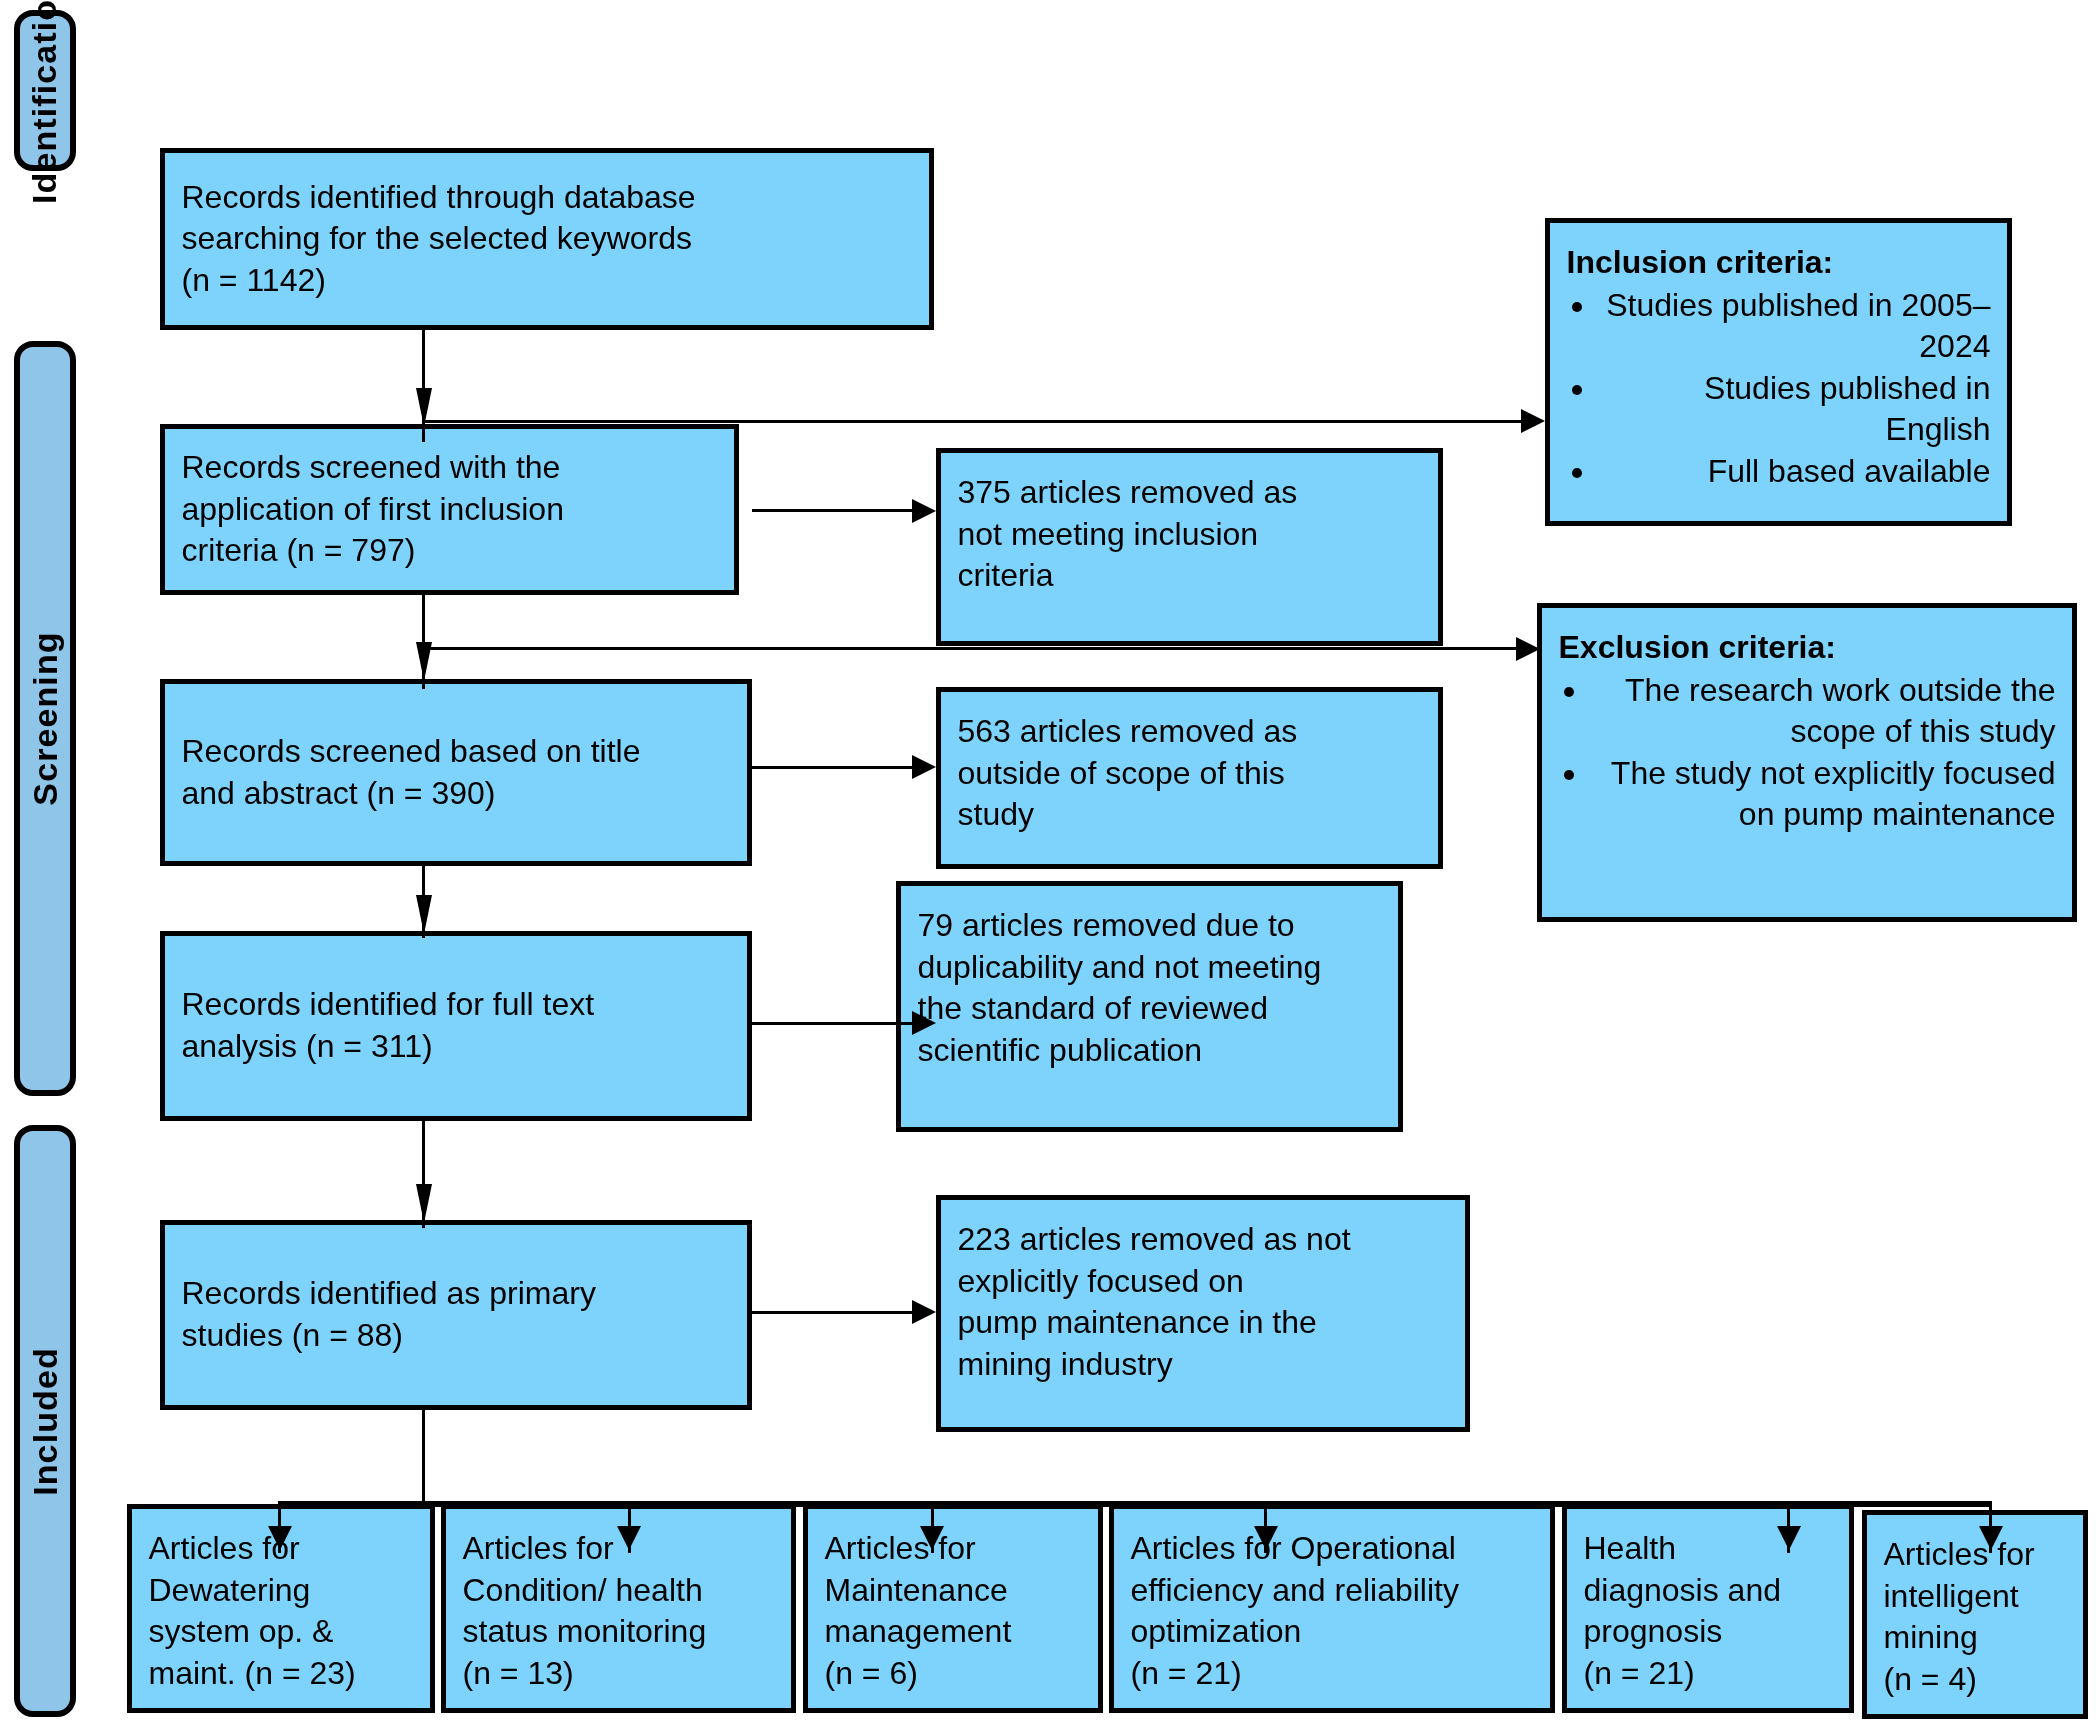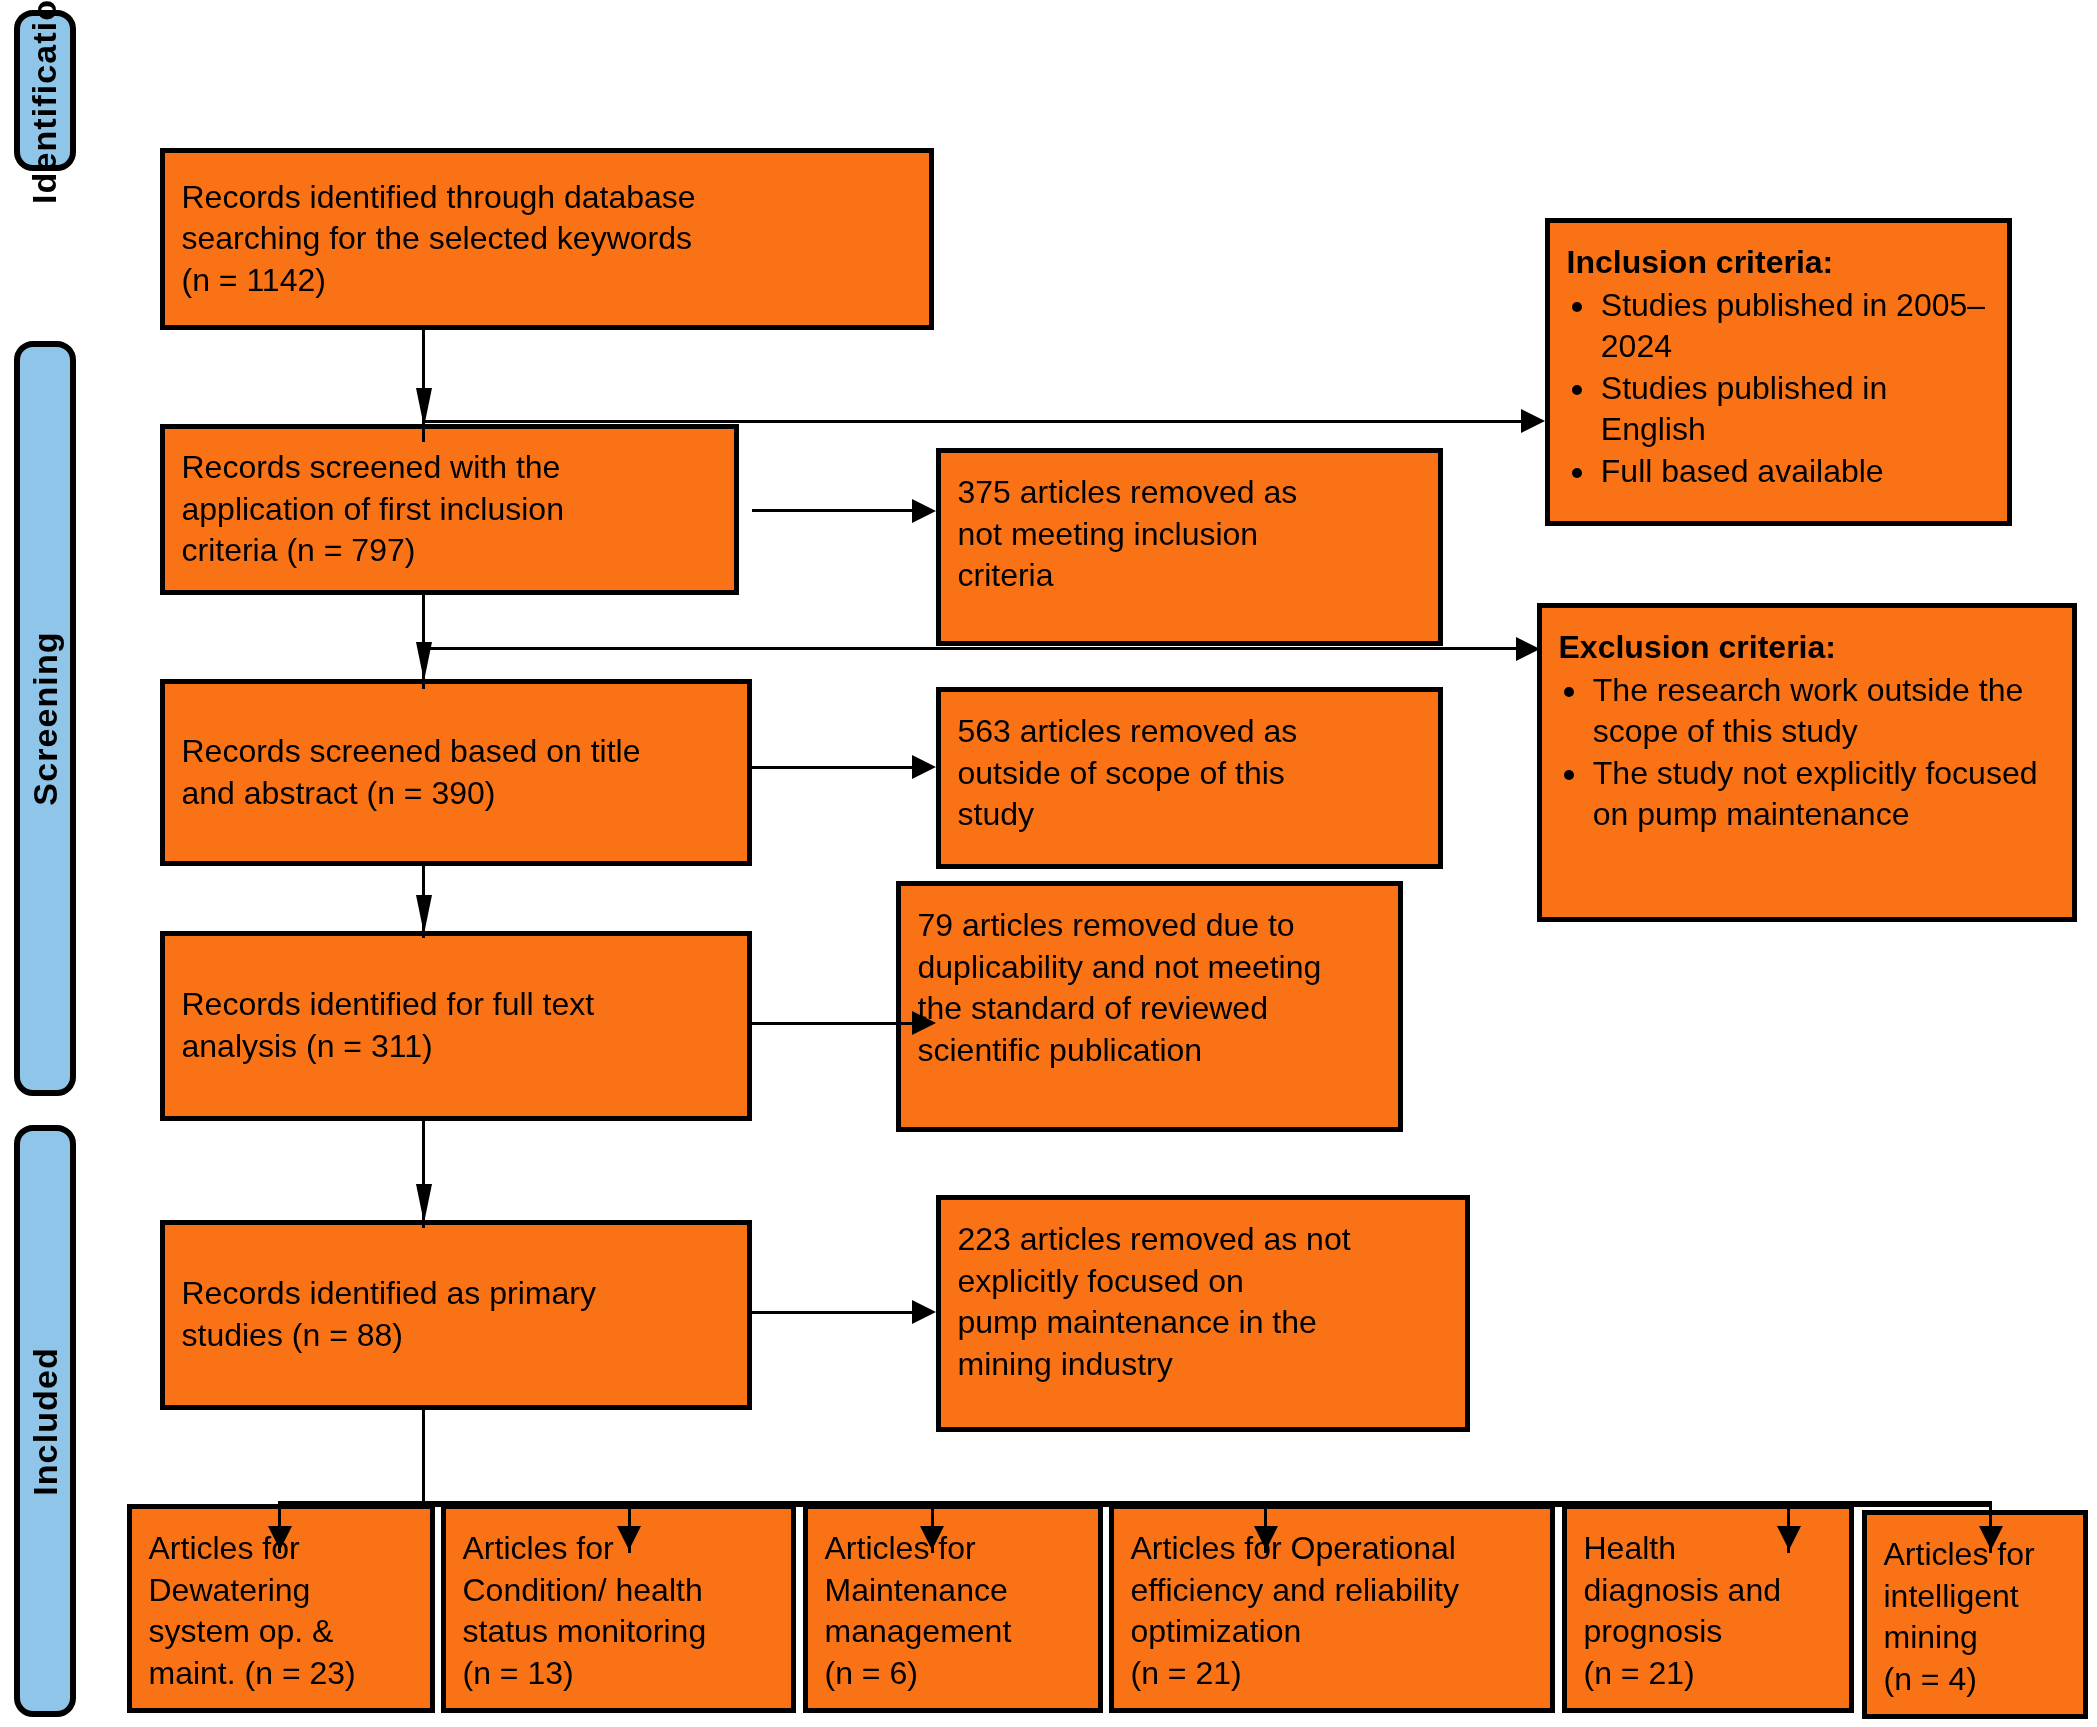--- a/index.html
+++ b/index.html
@@ -23,21 +23,21 @@
     transform:rotate(-90deg);
     white-space:nowrap;
     font-weight:bold;
     font-size:34px;
     letter-spacing:1.1px;
     color:#000000;
   }
   
   .box{
     position:absolute;
-    background:#f97316;
+    background:#7dd3fc;
     border:5.5px solid #000000;
     box-sizing:border-box;
     display:flex;
     align-items:center;
     padding:10px 16.5px;
   }
   .box-text{
     font-size:32px;
     line-height:1.30;
     color:#000000;
@@ -49,20 +49,21 @@
     font-size:32px;
     font-weight:bold;
     color:#000000;
     line-height:1.30;
     margin:0 0 1.1px 0;
   }
   .crit-list{
     margin:0;
     padding-left:31px;
     list-style:disc;
+    text-align:right;
   }
   .crit-list li{
     font-size:32px;
     line-height:1.30;
     color:#000000;
     margin:0;
     padding-left:3.3px;
   }
   .crit-inner{display:block;width:100%;}
   

